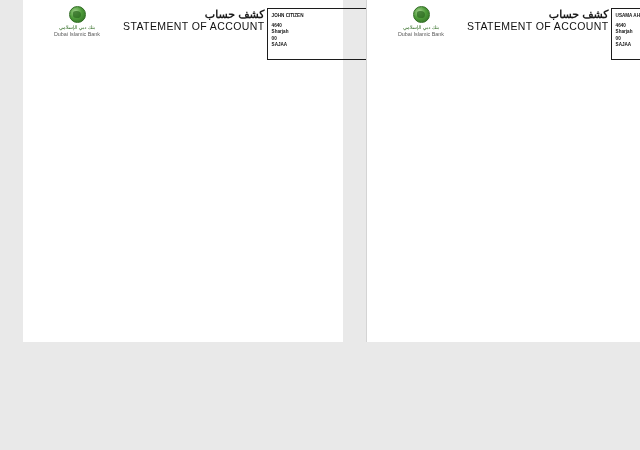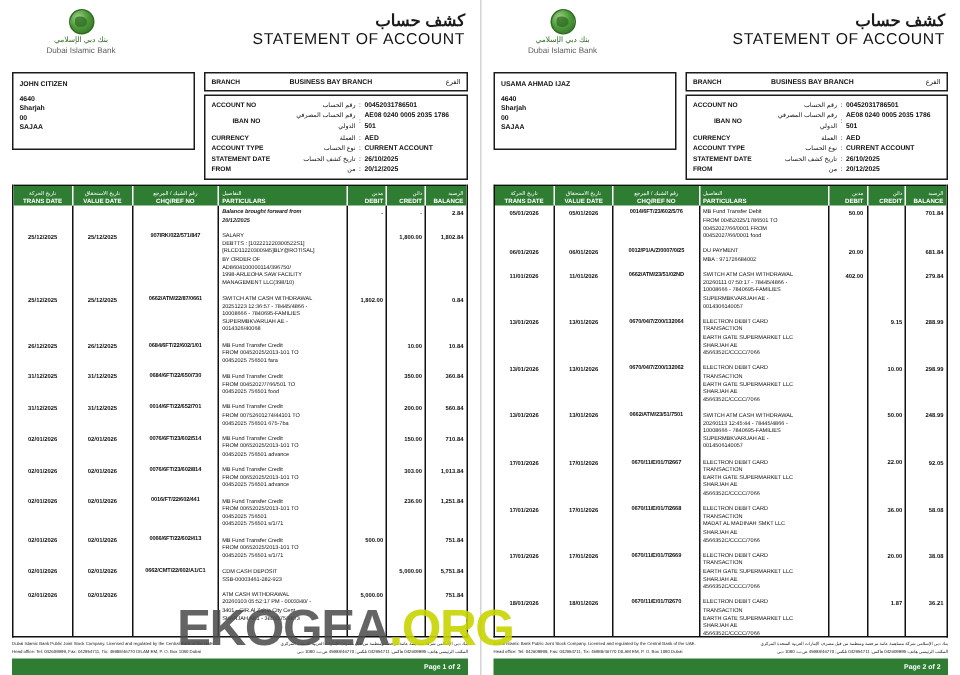--- a/index.html
+++ b/index.html
@@ -8,27 +8,28 @@
     background:#e9e9e9;
     font-family:"Liberation Sans", sans-serif;
     overflow:hidden;
   }
   .workspace{
     width:640px;height:450px;
     display:flex;
     gap:0px;
   }
   .page{
-    width:320px;height:450px;
+    width:320px;height:342px;
     background:#ffffff;
     box-sizing:border-box;
     padding:6px 8px 0 8px;
     position:relative;
     display:flex;
-    flex-direction:column;
+    flex-direction:row;
+    margin-left:23px;
   }
   .page.right{border-left:1px solid #d4d4d4;}
 
   
   .doc-head{
     display:flex;
     align-items:flex-start;
     justify-content:space-between;
     height:40px;
     flex:none;
@@ -1184,17 +1185,14 @@
       <div class="foot-line">
         <div class="foot-en">Head office: Tel: 042609999, Fax: 042954711, Tix: 45988/46770 DILAM EM, P. O. Box 1080 Dubai</div>
         <div class="foot-ar">المكتب الرئيسي هاتف: 042609999 فاكس: 042954711 تلكس: 45988/46770 ص.ب: 1080 دبي</div>
       </div>
       <div class="pagebar">
         <span>Page 2 of 2</span>
       </div>
     </div>
   </div>
 
-  <div class="watermark">
-    <span class="wm-a">EKOGEA</span><span class="wm-b">.ORG</span>
-  </div>
 
 </div>
 
 </body></html>

